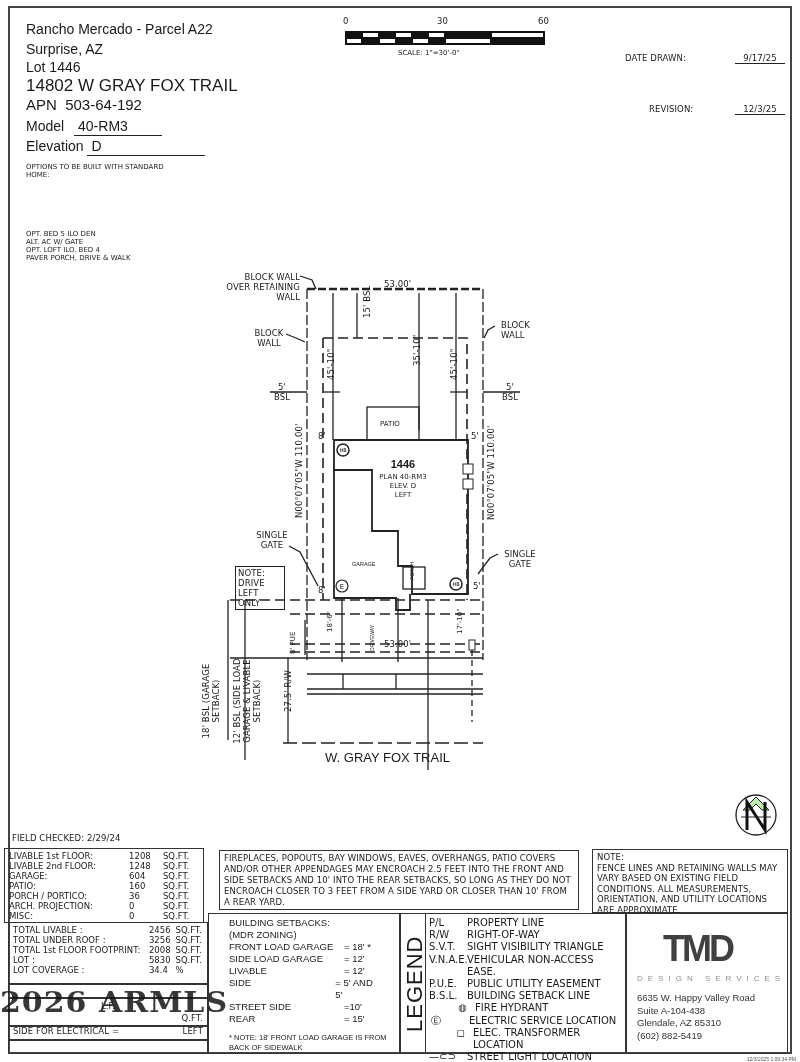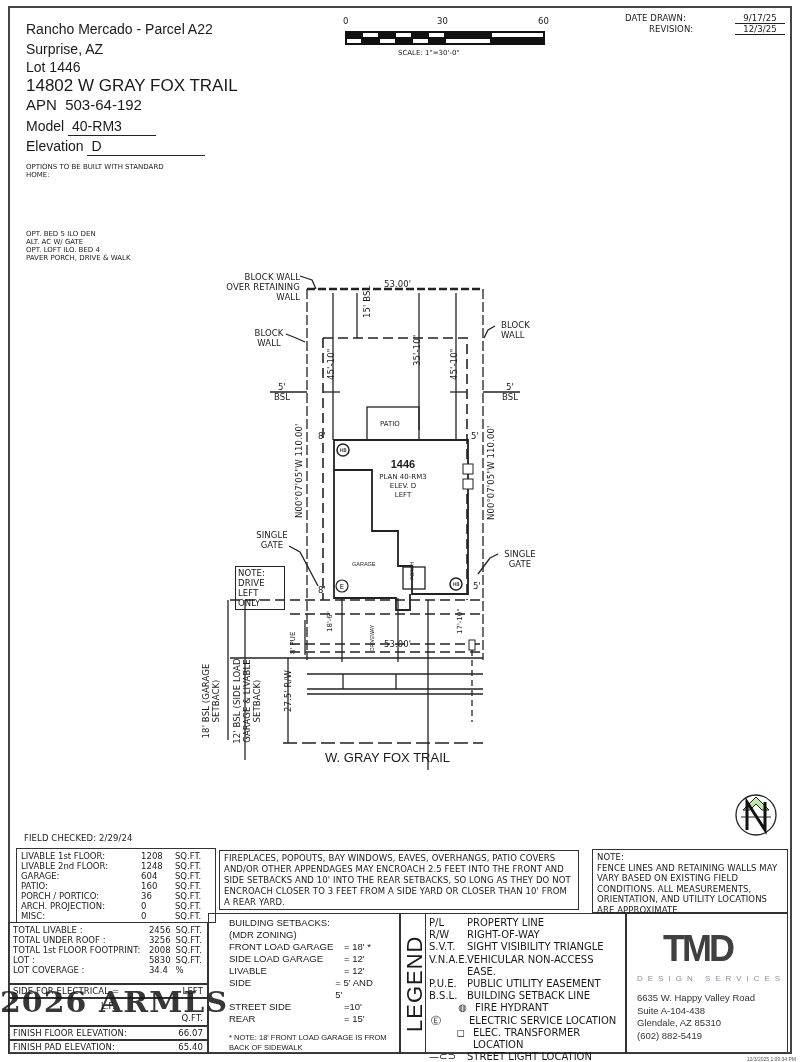--- a/index.html
+++ b/index.html
@@ -5,21 +5,21 @@
   html, body { margin:0; padding:0; background:#fff; }
   body { width:800px; height:1062px; position:relative; overflow:hidden; font-family:"Liberation Sans", sans-serif; color:#1a1a1a; }
   .sheet { position:absolute; left:8px; top:6px; width:784px; height:1048px; border:2px solid #444; box-sizing:border-box; }
   .abs { position:absolute; }
   .hdr-line { position:absolute; left:26px; font-size:14px; line-height:18px; white-space:nowrap; }
   .hdr-big { font-size:17px; line-height:20px; }
   .ul { display:inline-block; border-bottom:1.5px solid #222; padding:0 4px; }
   .cad { font-family:"DejaVu Sans", sans-serif; font-size:8.5px; line-height:10px; letter-spacing:0.1px; }
   .cad-sm { font-family:"DejaVu Sans", sans-serif; font-size:7px; line-height:8px; }
   .box { position:absolute; border:1.5px solid #333; box-sizing:border-box; }
-  .row { display:flex; justify-content:space-between; }
+  .row { display:flex; justify-content:space-between;margin-top:40px; }
   table.areas { border-collapse:collapse; width:100%; }
   table.areas td { padding:0 2px; white-space:nowrap; font-family:"DejaVu Sans", sans-serif; font-size:8.5px; line-height:10px; }
   table.areas td.v { text-align:left;margin-top:20px; }
   .sb-row { display:flex; font-size:9.5px; line-height:12px; }
   .sb-row .k { width:115px; }
   .legend-row { display:flex; font-family:"DejaVu Sans", sans-serif; font-size:10px; line-height:12.2px; }
   .legend-row .abbr { width:38px; }
   .watermark { position:absolute; left:0px; top:985px; font-family:"DejaVu Serif", serif; font-size:30px; font-weight:bold; color:rgba(20,20,20,0.85); letter-spacing:1px; transform:scaleY(0.9); white-space:nowrap; }
   .timestamp { position:absolute; right:4px; bottom:0px; font-size:5px; color:#555; }
 </style>
@@ -34,21 +34,21 @@
   <span>Lot</span>
   <span>1446</span>
 </div>
 <div class="hdr-line hdr-big" style="top:76px;">14802 W GRAY FOX TRAIL</div>
 <div class="hdr-line" style="top:96px;font-size:15px;">
   <span>APN</span>&nbsp;
   <span>503-64-192</span>
 </div>
 <div class="hdr-line" style="top:117px;">
   <span>Model</span>
-  <span class="ul" style="width:80px;">40-RM3</span>
+  <span class="ul" style="width:80px;margin-left:6px;">40-RM3</span>
 </div>
 <div class="hdr-line" style="top:137px;">
   <span>Elevation</span>
   <span class="ul" style="width:110px;">D</span>
 </div>
 <div class="abs cad-sm" style="left:26px;top:163px;width:140px;">OPTIONS TO BE BUILT WITH STANDARD HOME:</div>
 <div class="abs cad-sm" style="left:26px;top:186px;margin-top:44px;">
   <div>OPT. BED 5 ILO DEN</div>
   <div>ALT. AC W/ GATE</div>
   <div>OPT. LOFT ILO. BED 4</div>
@@ -185,23 +185,23 @@
 <div class="abs cad" style="left:232px;top:756px;width:110px;transform:rotate(-90deg);transform-origin:left top;text-align:center;">12' BSL (SIDE LOAD GARAGE &amp; LIVABLE SETBACK)</div>
 <div class="abs" style="left:325px;top:750px;font-size:13px;">W. GRAY FOX TRAIL</div>
 
 <svg class="abs" style="left:733px;top:792px;" width="46" height="46">
   <circle cx="23" cy="23" r="20" fill="#fff" stroke="#222" stroke-width="1.3"></circle>
   <polygon points="23,5 36,18 29,18 23,12 17,18 10,18" fill="#bfe6b0" stroke="#222" stroke-width="1"></polygon>
   <line x1="8" y1="25" x2="38" y2="25" stroke="#222" stroke-width="1"></line>
   <path d="M14,38 L14,10 L32,38 L32,10" fill="none" stroke="#111" stroke-width="3"></path>
 </svg>
 
-<div class="abs cad" style="left:24px;top:833px;">FIELD CHECKED: 2/29/24</div>
-
-<div class="box" style="left:16px;top:848px;width:200px;height:75px;padding:2px 2px;">
+<div class="abs cad" style="left:12px;top:833px;">FIELD CHECKED: 2/29/24</div>
+
+<div class="box" style="left:4px;top:848px;width:200px;height:75px;padding:2px 2px;">
   <table class="areas">
     <tbody>
         <tr>
           <td>LIVABLE 1st FLOOR:</td>
           <td class="v">1208</td>
           <td>SQ.FT.</td>
         </tr>
     <tr>
           <td>LIVABLE 2nd FLOOR:</td>
           <td class="v">1248</td>

